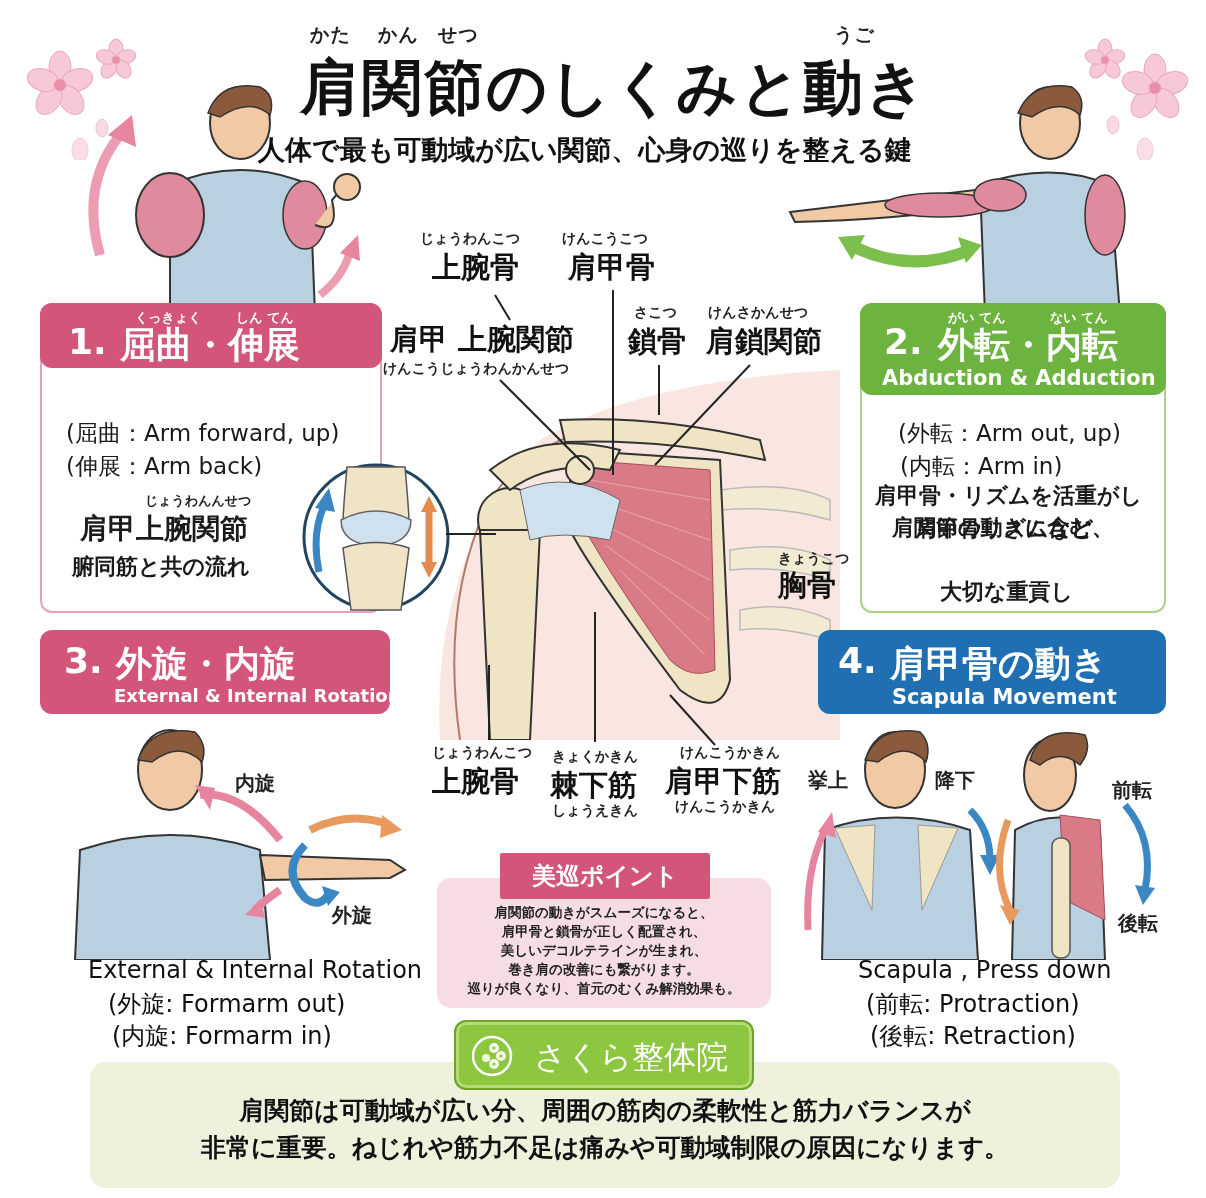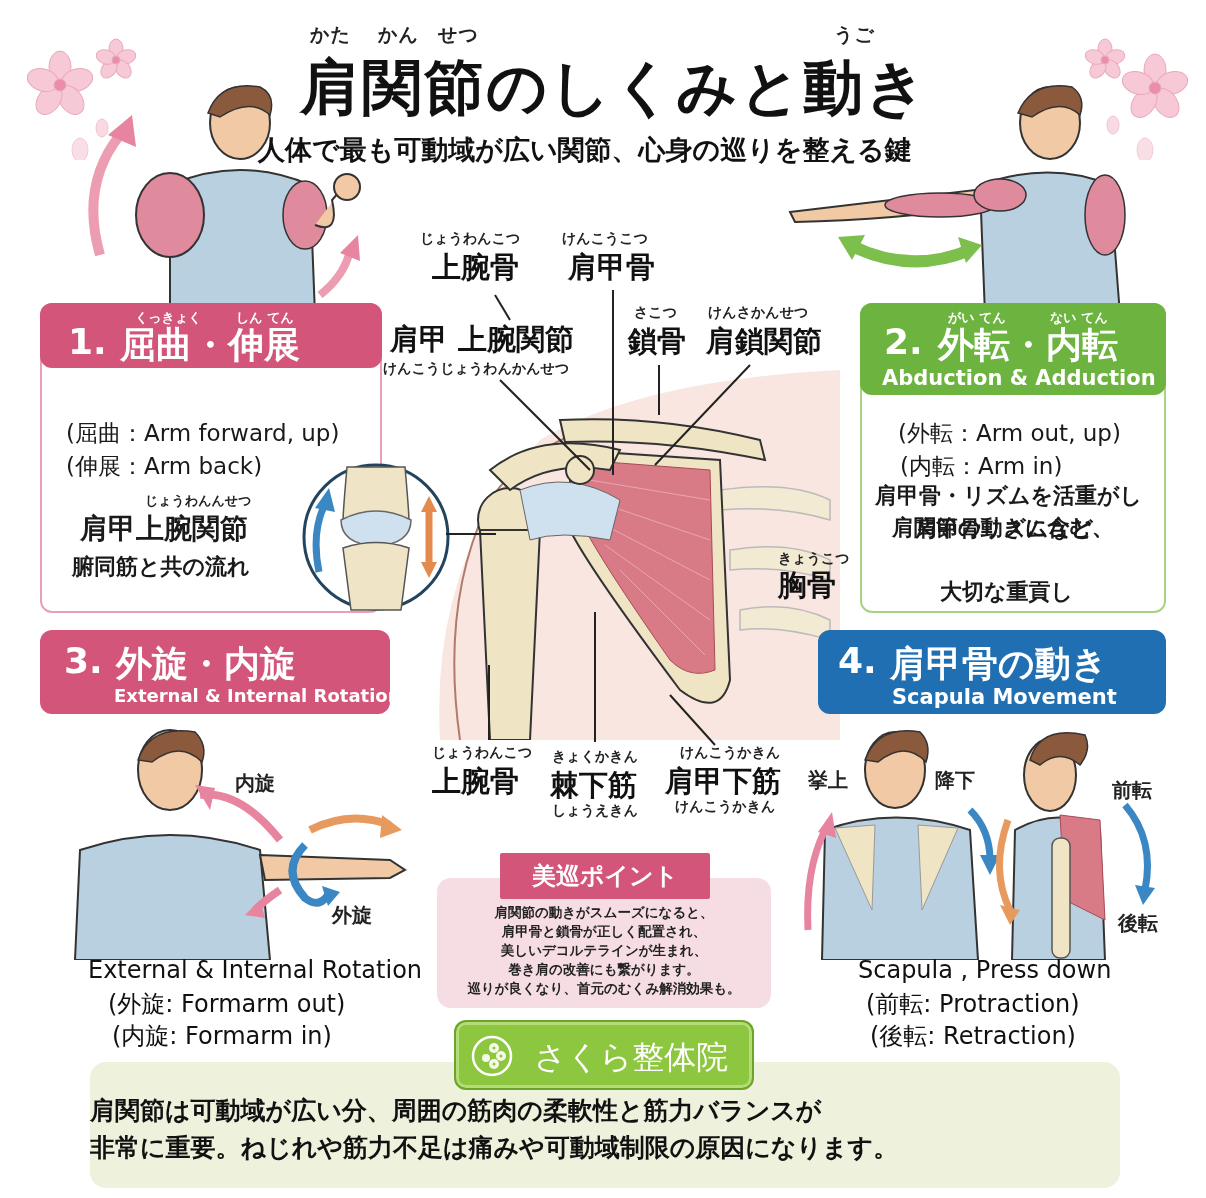--- a/index.html
+++ b/index.html
@@ -26,21 +26,21 @@
 
   .label-lg { font-size: 29px; font-weight: bold; white-space: nowrap; color: #111; }
   .label-ruby { font-size: 14px; font-weight: bold; white-space: nowrap; color: #222; }
   .leader { position: absolute; background: #222; }
 
   .tip-box { background: #f6dde4; border-radius: 14px; }
   .tip-head { background: #d4557a; color: #fff; border-radius: 2px; font-size: 24px; font-weight: bold; text-align: center; }
   .tip-body { font-size: 13.5px; font-weight: bold; line-height: 19px; text-align: center; color: #222; }
 
   .logo { background: #8dc63f; border: 2px solid #6ea32b; border-radius: 12px; color: #fff; box-shadow: inset 0 0 0 3px #b3dc78; }
-  .footer { background: #eef1dc; border-radius: 16px; text-align: left; font-size: 25px; font-weight: bold; line-height: 37px; color: #111; }
+  .footer { background: #eef1dc; border-radius: 16px; text-align: center; font-size: 25px; font-weight: bold; line-height: 37px; color: #111; }
 
   .small-label { font-size: 20px; font-weight: bold; white-space: nowrap; color: #222; }
   .caption { font-size: 24px; white-space: nowrap; color: #111; text-align: center; }
 </style>
 </head>
 <body>
 
 <svg class="abs" style="left:10px;top:20px;" width="130" height="140">
   <g fill="#f7c9d6" stroke="#e9a9ba" stroke-width="1">
     <g transform="translate(50,65)">

